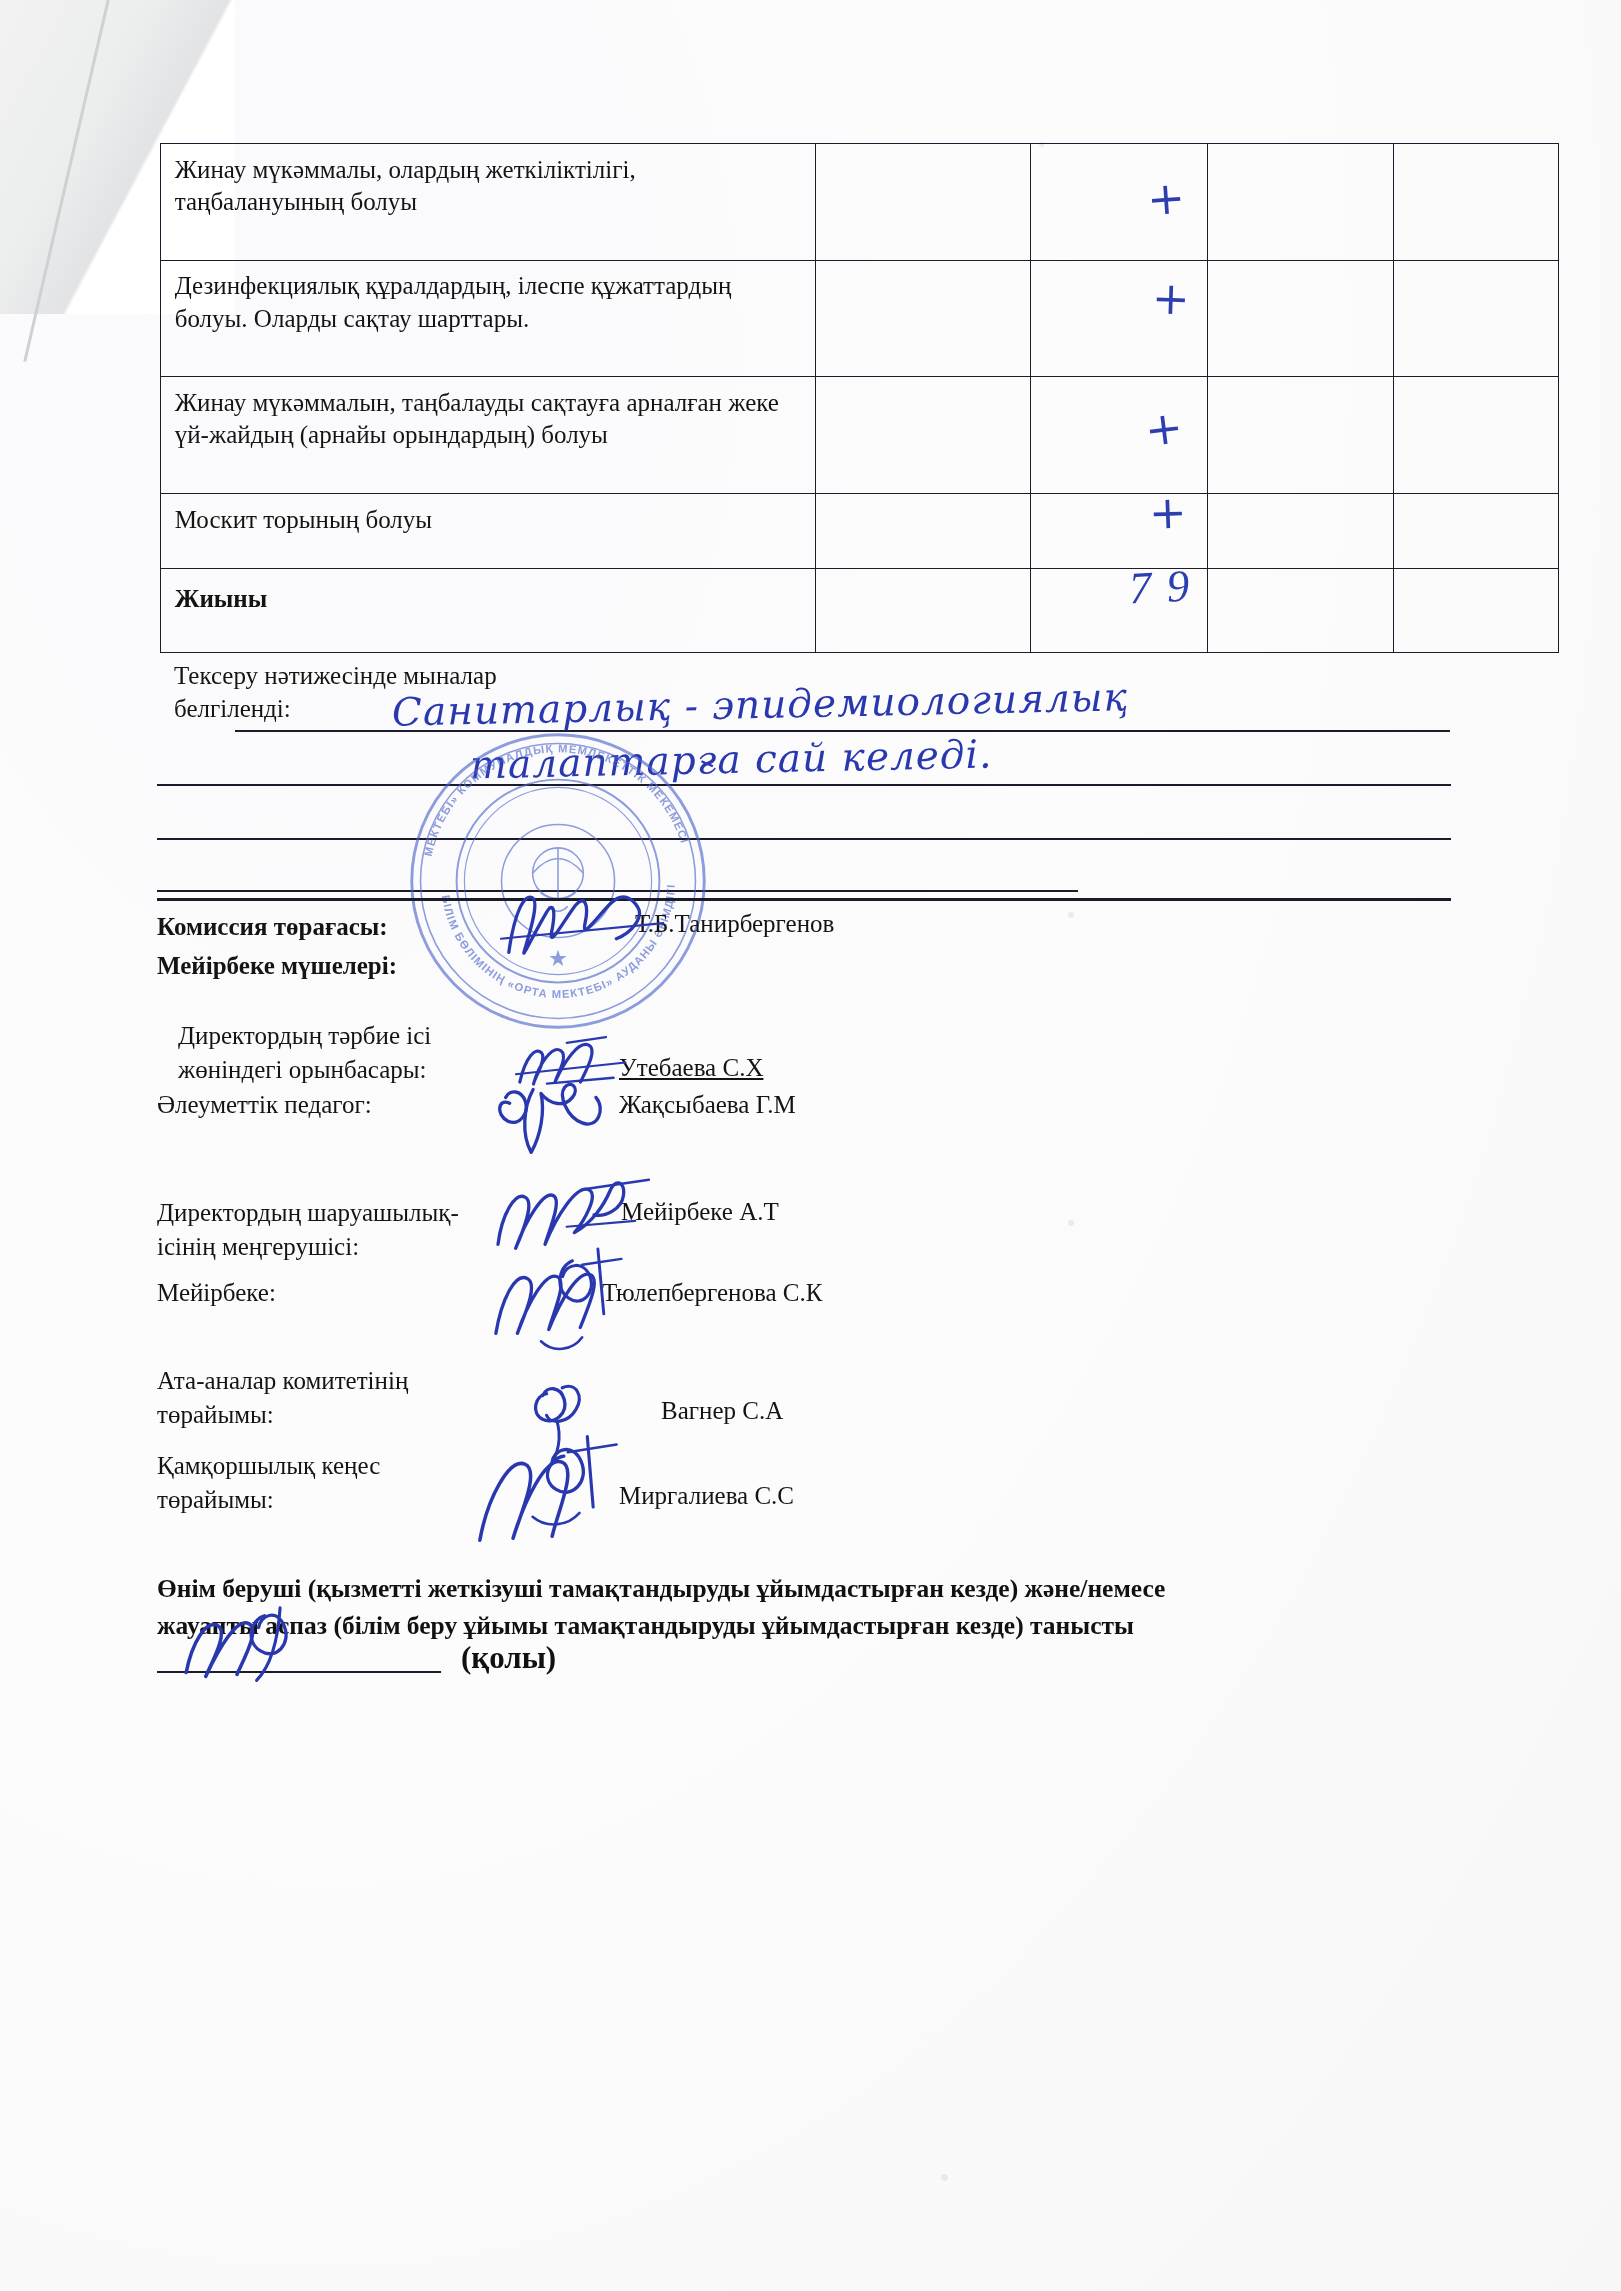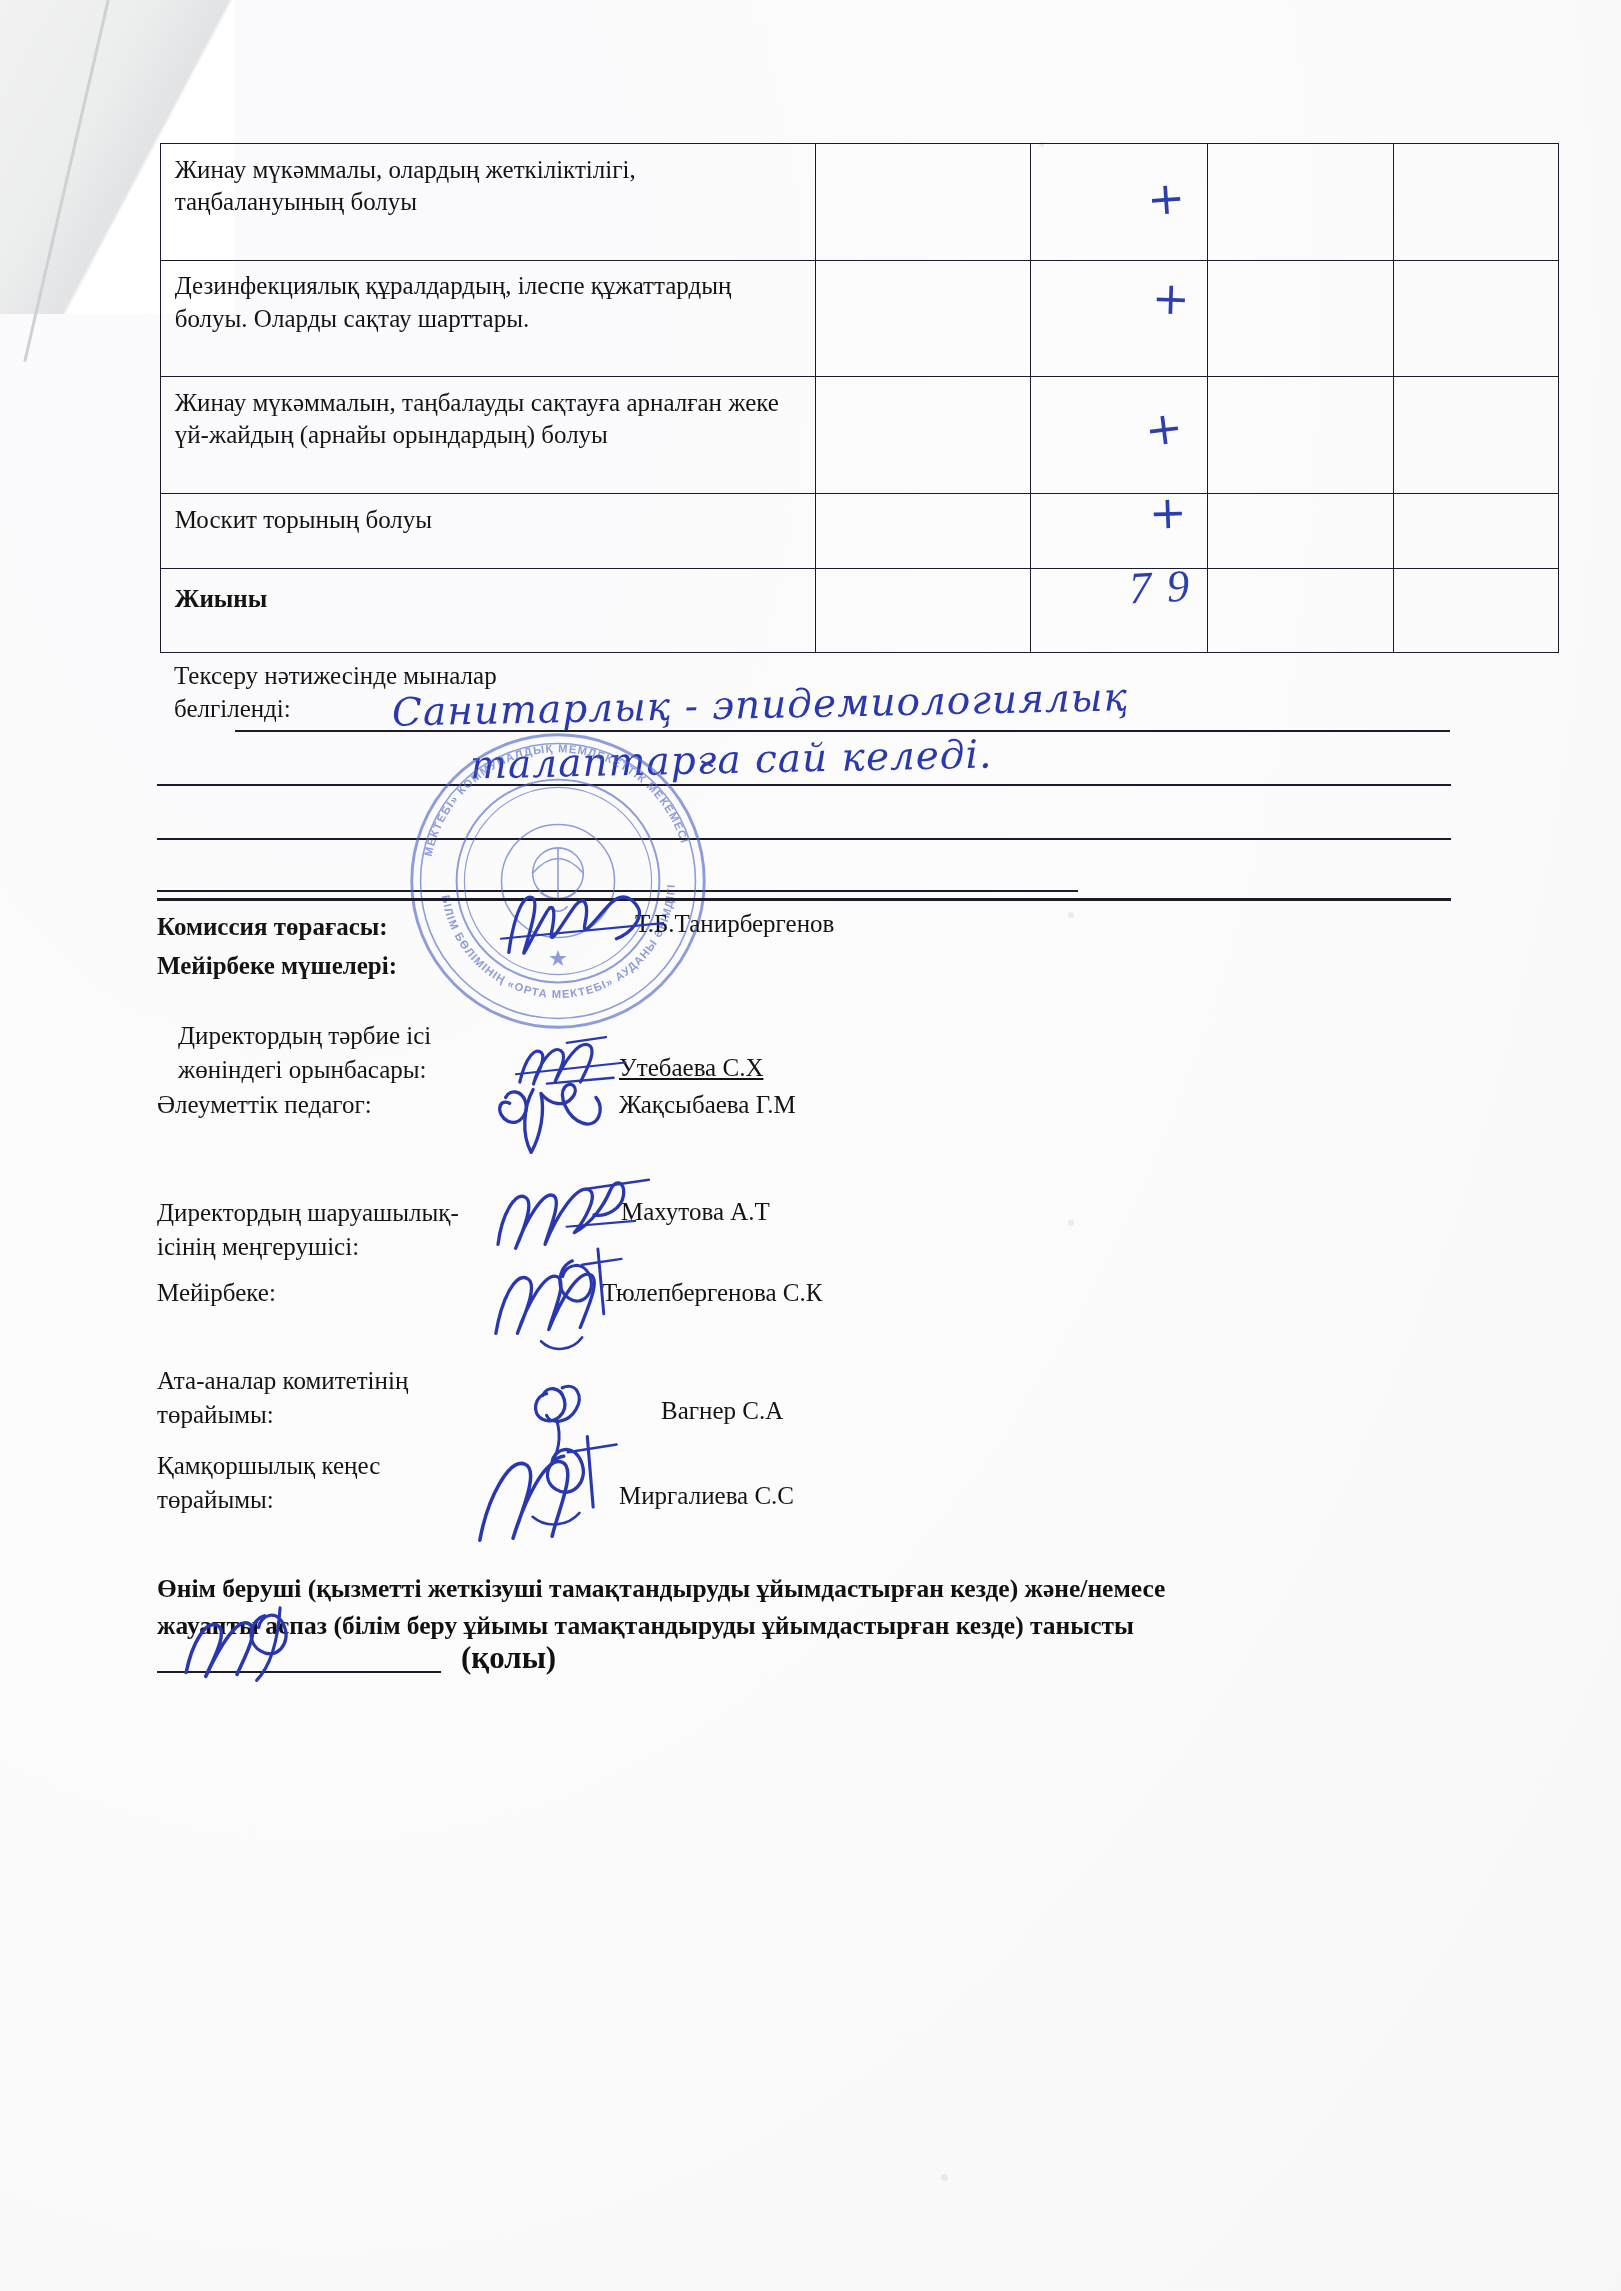--- a/index.html
+++ b/index.html
@@ -328,21 +328,21 @@
   <div class="role" style="left:157px;top:1088px;">Әлеуметтік педагог:</div>
   <div class="pname" style="left:619px;top:1091px;">Жақсыбаева Г.М</div>
   <svg class="sig" style="left:488px;top:1064px;" width="157" height="108" viewBox="0 0 160 110">
     <path d="M22,40 C10,34 8,52 20,58 C32,64 42,50 38,38 C34,26 22,26 18,34" stroke-width="3.4"></path>
     <path d="M46,26 C36,44 34,72 44,90 C54,72 58,48 54,30 C64,42 78,44 86,34 C94,24 84,16 78,24 C72,32 80,54 96,60 C112,66 120,46 110,34" stroke-width="3.4"></path>
     <path d="M60,20 L128,14" stroke-width="2.4"></path>
   </svg>
 
   <div class="role" style="left:157px;top:1196px;">Директордың шаруашылық-
 ісінің меңгерушісі:</div>
-  <div class="pname" style="left:621px;top:1198px;">Махутова А.Т</div>
+  <div class="pname" style="left:621px;top:1198px;">Мейірбеке А.Т</div>
   <svg class="sig" style="left:488px;top:1166px;" width="167" height="98" viewBox="0 0 170 100">
     <path d="M10,80 C14,48 28,26 38,32 C48,38 34,70 28,84 C38,56 56,26 66,30 C76,34 62,66 58,80 C70,50 90,20 102,24 C114,28 98,56 88,68 C106,58 118,40 124,26 C130,12 140,16 138,30 C136,44 120,52 108,50" stroke-width="3.4"></path>
     <path d="M96,24 L164,14" stroke-width="2.4"></path>
     <path d="M80,62 L150,56" stroke-width="2.2"></path>
   </svg>
 
   <div class="role" style="left:157px;top:1276px;">Мейірбеке:</div>
   <div class="pname" style="left:602px;top:1279px;">Тюлепбергенова С.К</div>
   <svg class="sig" style="left:488px;top:1243px;" width="157" height="118" viewBox="0 0 160 120">
     <path d="M8,92 C14,56 28,30 40,36 C52,42 36,76 30,92 C40,62 58,30 70,34 C82,38 66,72 62,88 C74,58 92,28 104,32 C116,36 100,70 94,86" stroke-width="3.4"></path>

